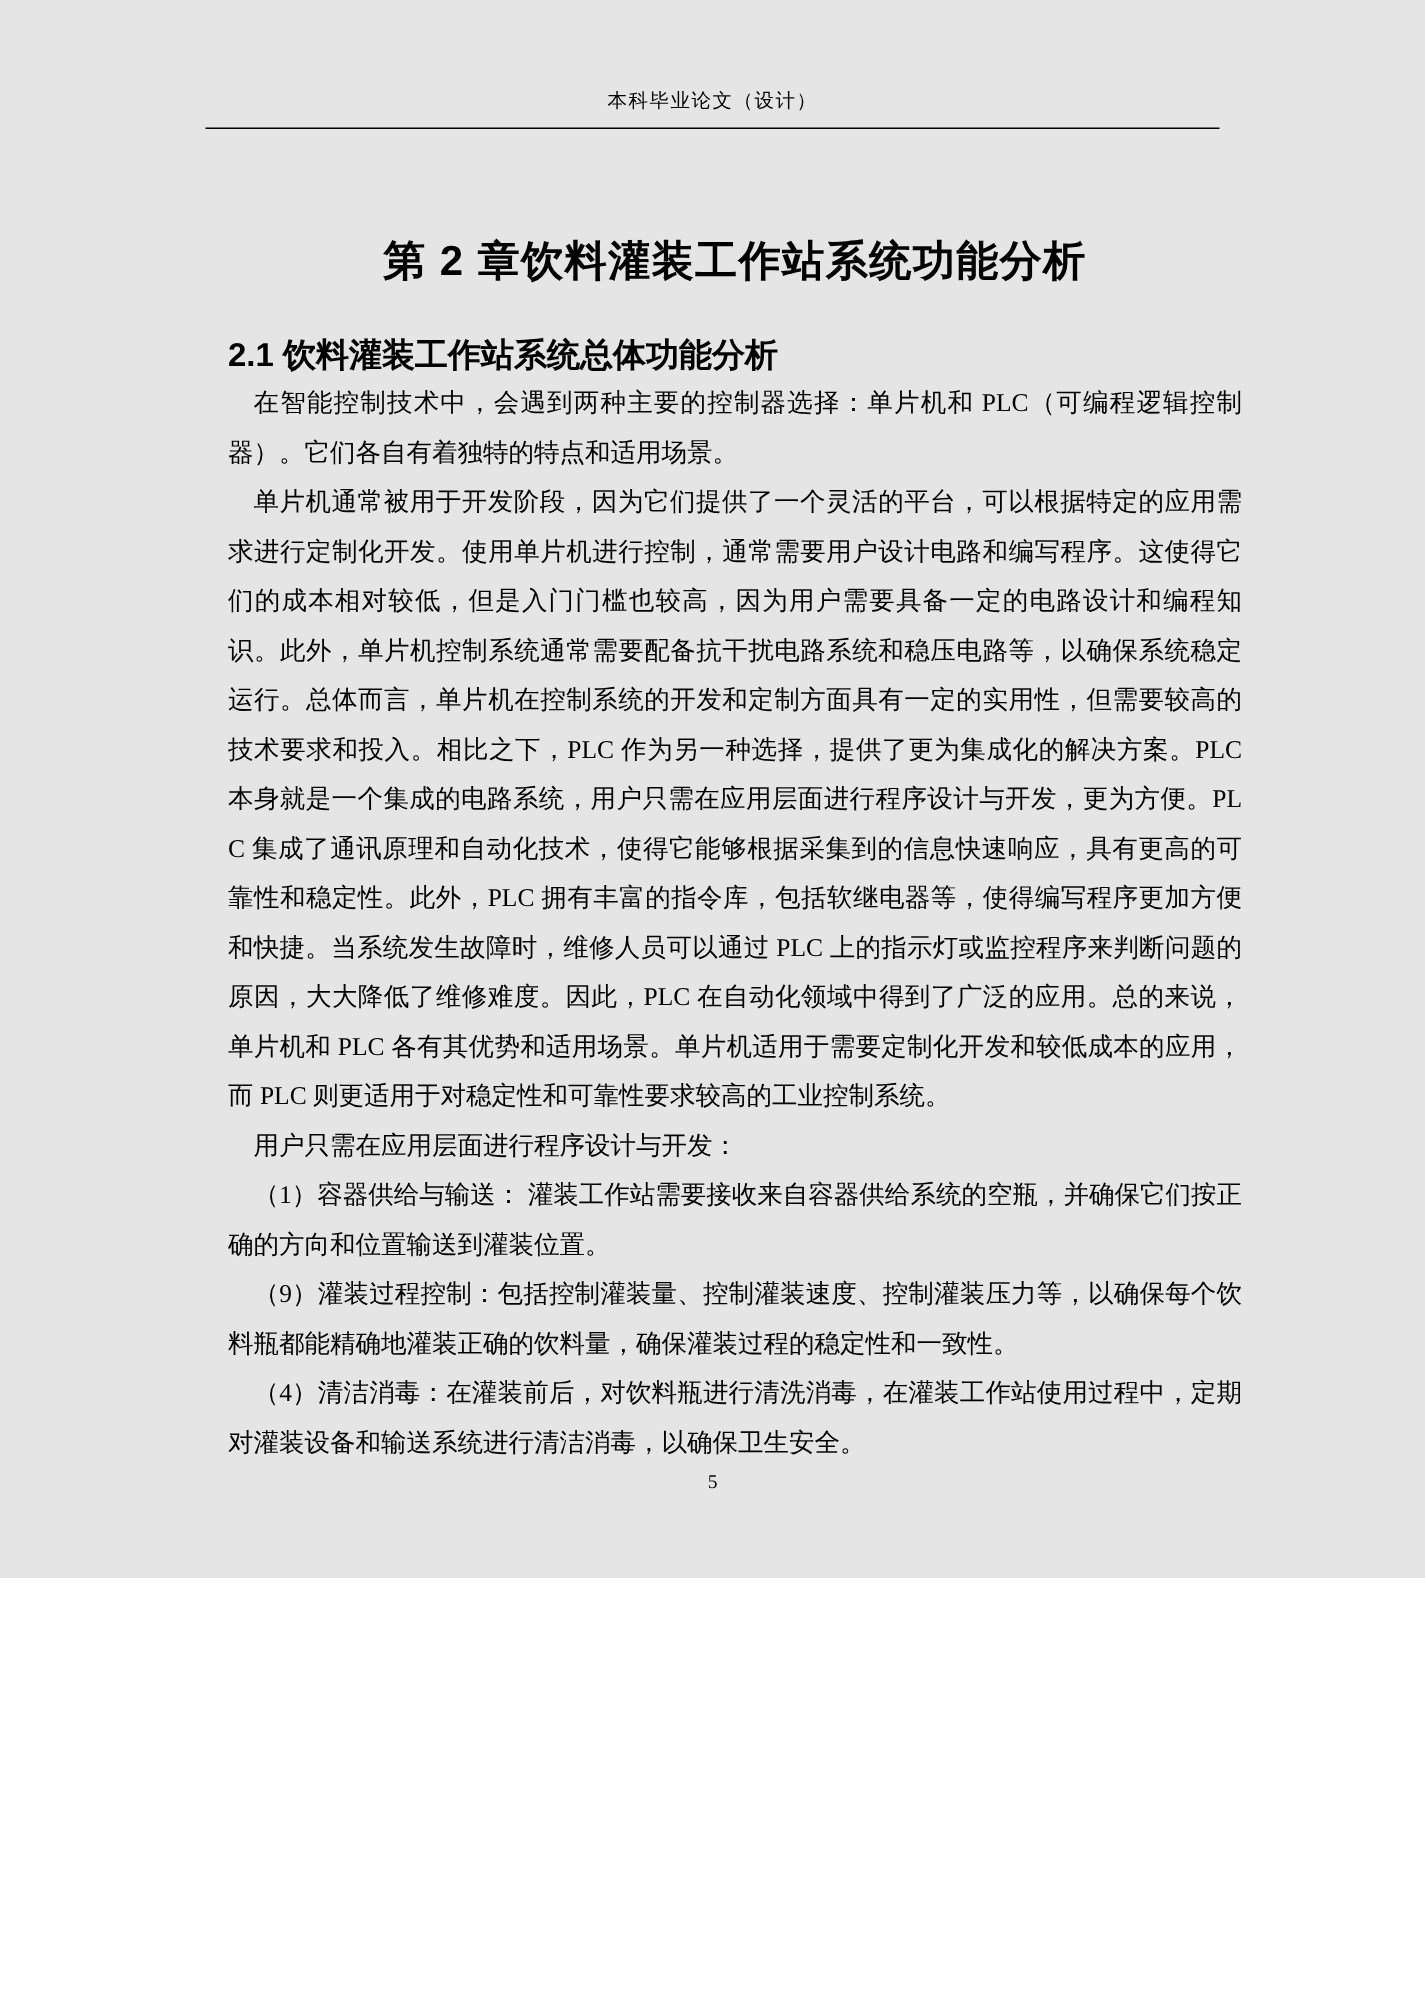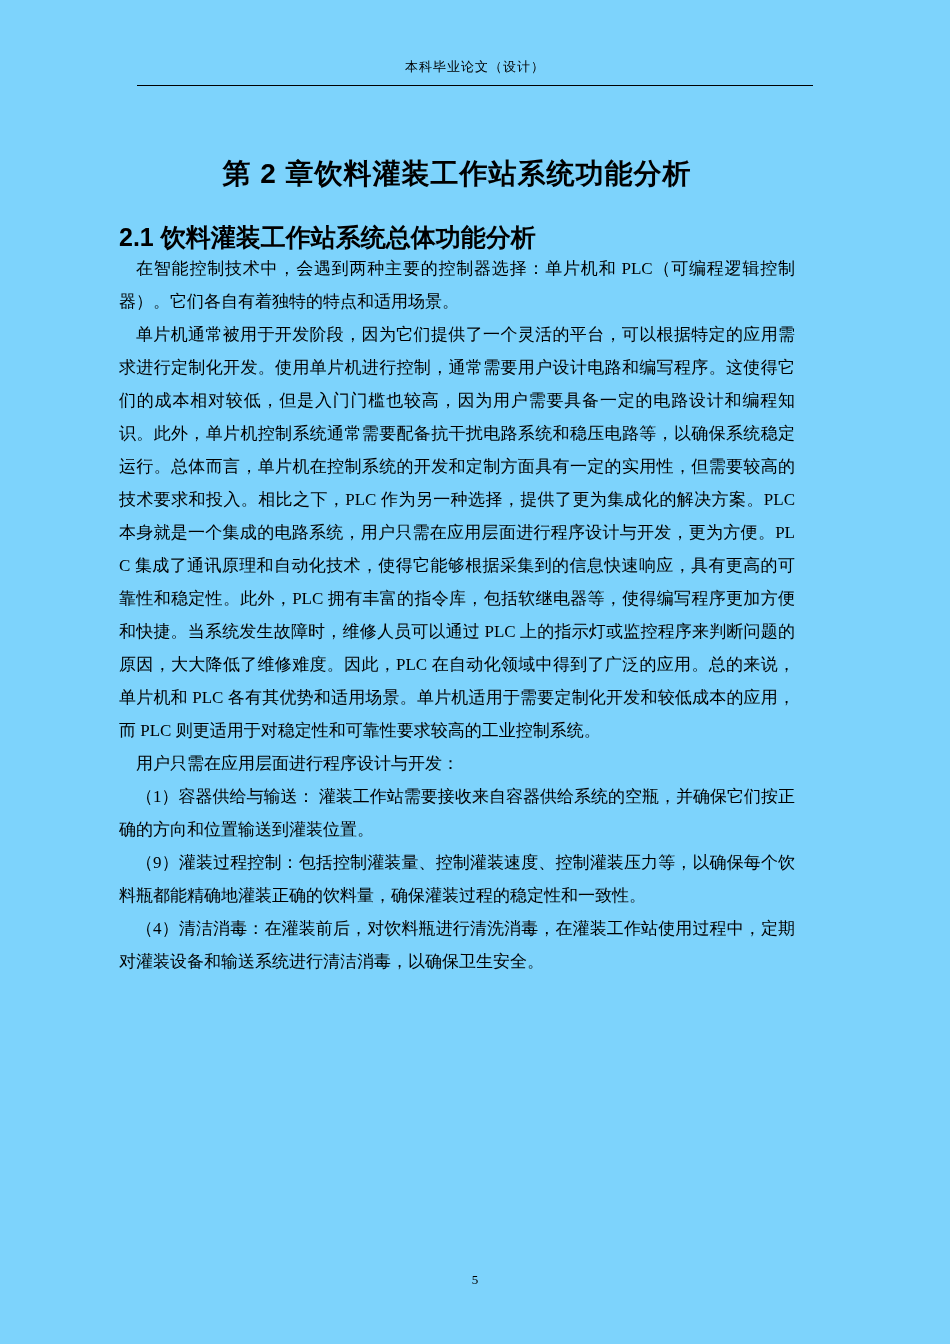--- a/index.html
+++ b/index.html
@@ -3,57 +3,57 @@
 <meta charset="utf-8">
 <style>
   html, body {
     margin: 0;
     padding: 0;
     background: #ffffff;
   }
   .page {
     position: relative;
     width: 950px;
-    height: 1344px;
-    background: #7dd3fc;
+    height: 1052px;
+    background: #e5e5e5;
     color: #000000;
     font-family: "Liberation Serif", "DejaVu Serif", serif;
     overflow: hidden;
     box-sizing: border-box;
   }
   .page-header {
     position: absolute;
     top: 58px;
     left: 137px;
     width: 676px;
     text-align: center;
     font-size: 13px;
     letter-spacing: 1px;
     padding-bottom: 9px;
     border-bottom: 1.5px solid #000000;
     font-family: "Liberation Serif", "DejaVu Serif", serif;
   }
   .content {
     position: absolute;
     top: 88px;
-    left: 119px;
+    left: 152px;
     width: 676px;
   }
   .chapter-title {
     margin: 66px 0 0 0;
     font-size: 28px;
     line-height: 40px;
     font-weight: bold;
     text-align: center;
     letter-spacing: 1px;
     font-family: "Liberation Sans", "DejaVu Sans", sans-serif;
   }
   .section-heading {
     margin: 28px 0 0 0;
-    font-size: 25px;
+    font-size: 22px;
     line-height: 30px;
     font-weight: bold;
     text-align: left;
     font-family: "Liberation Sans", "DejaVu Sans", sans-serif;
   }
   .body-text {
   }
   .para {
     margin: 0;
     font-size: 17px;

